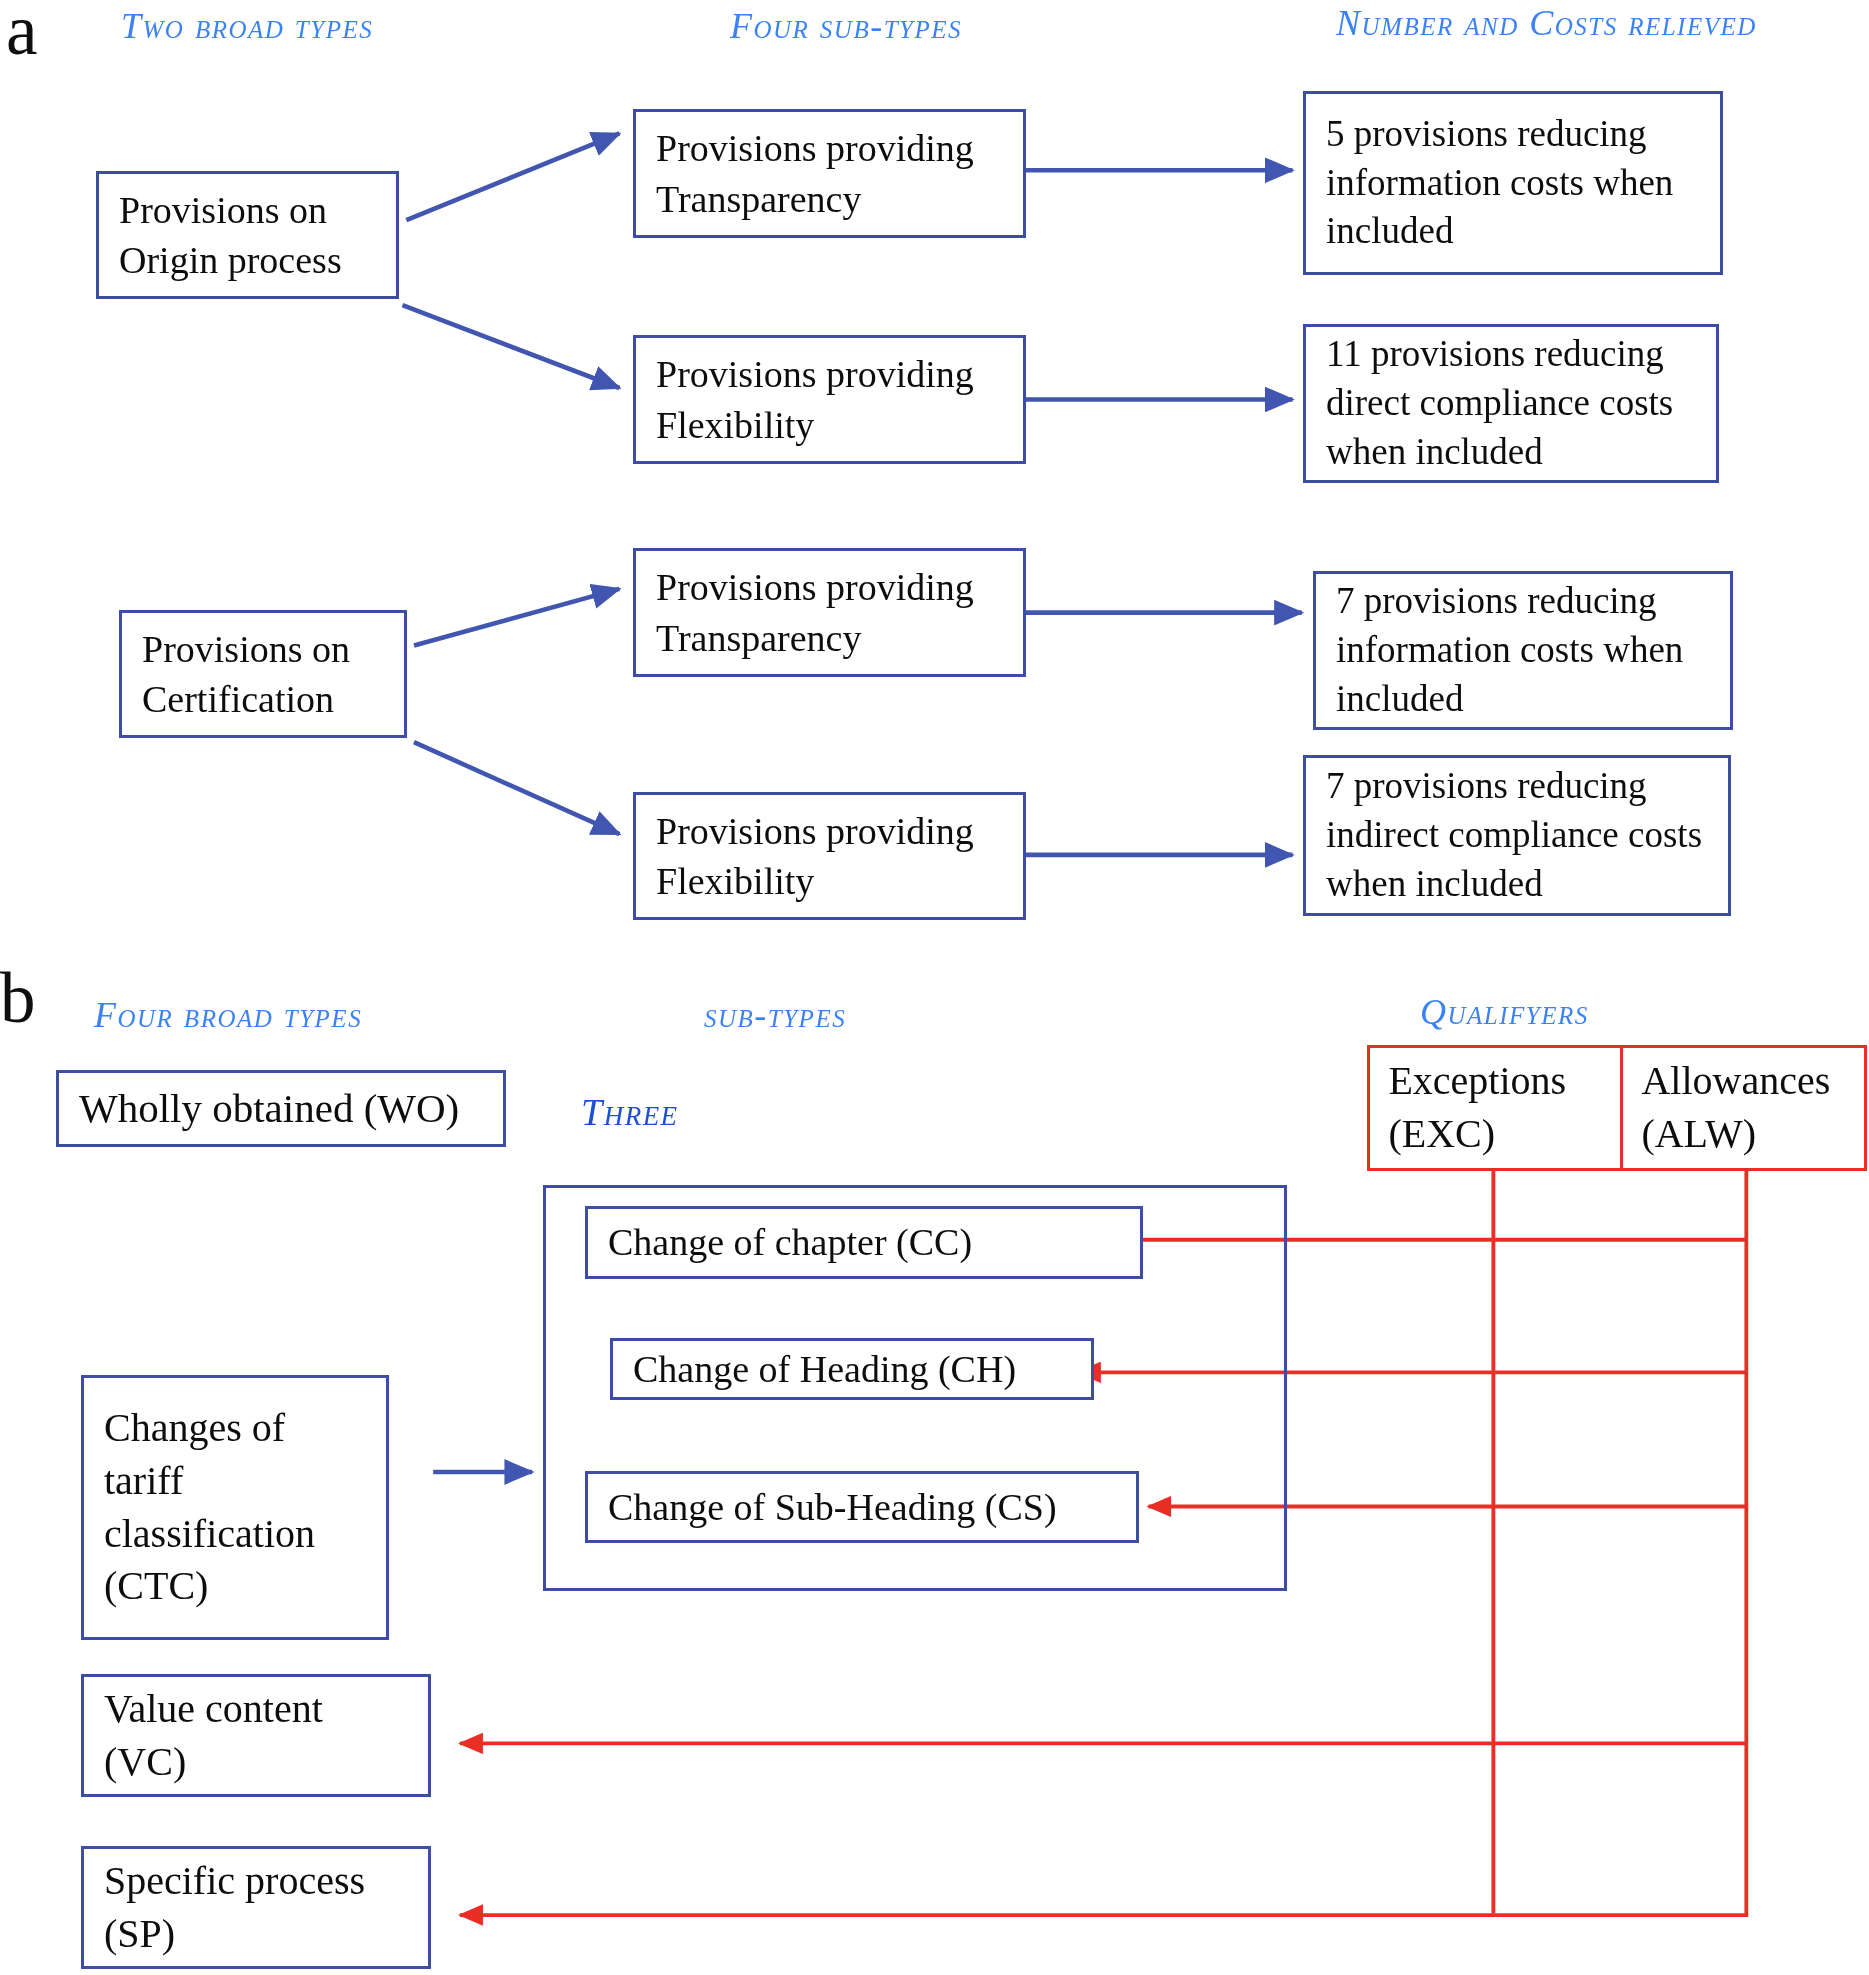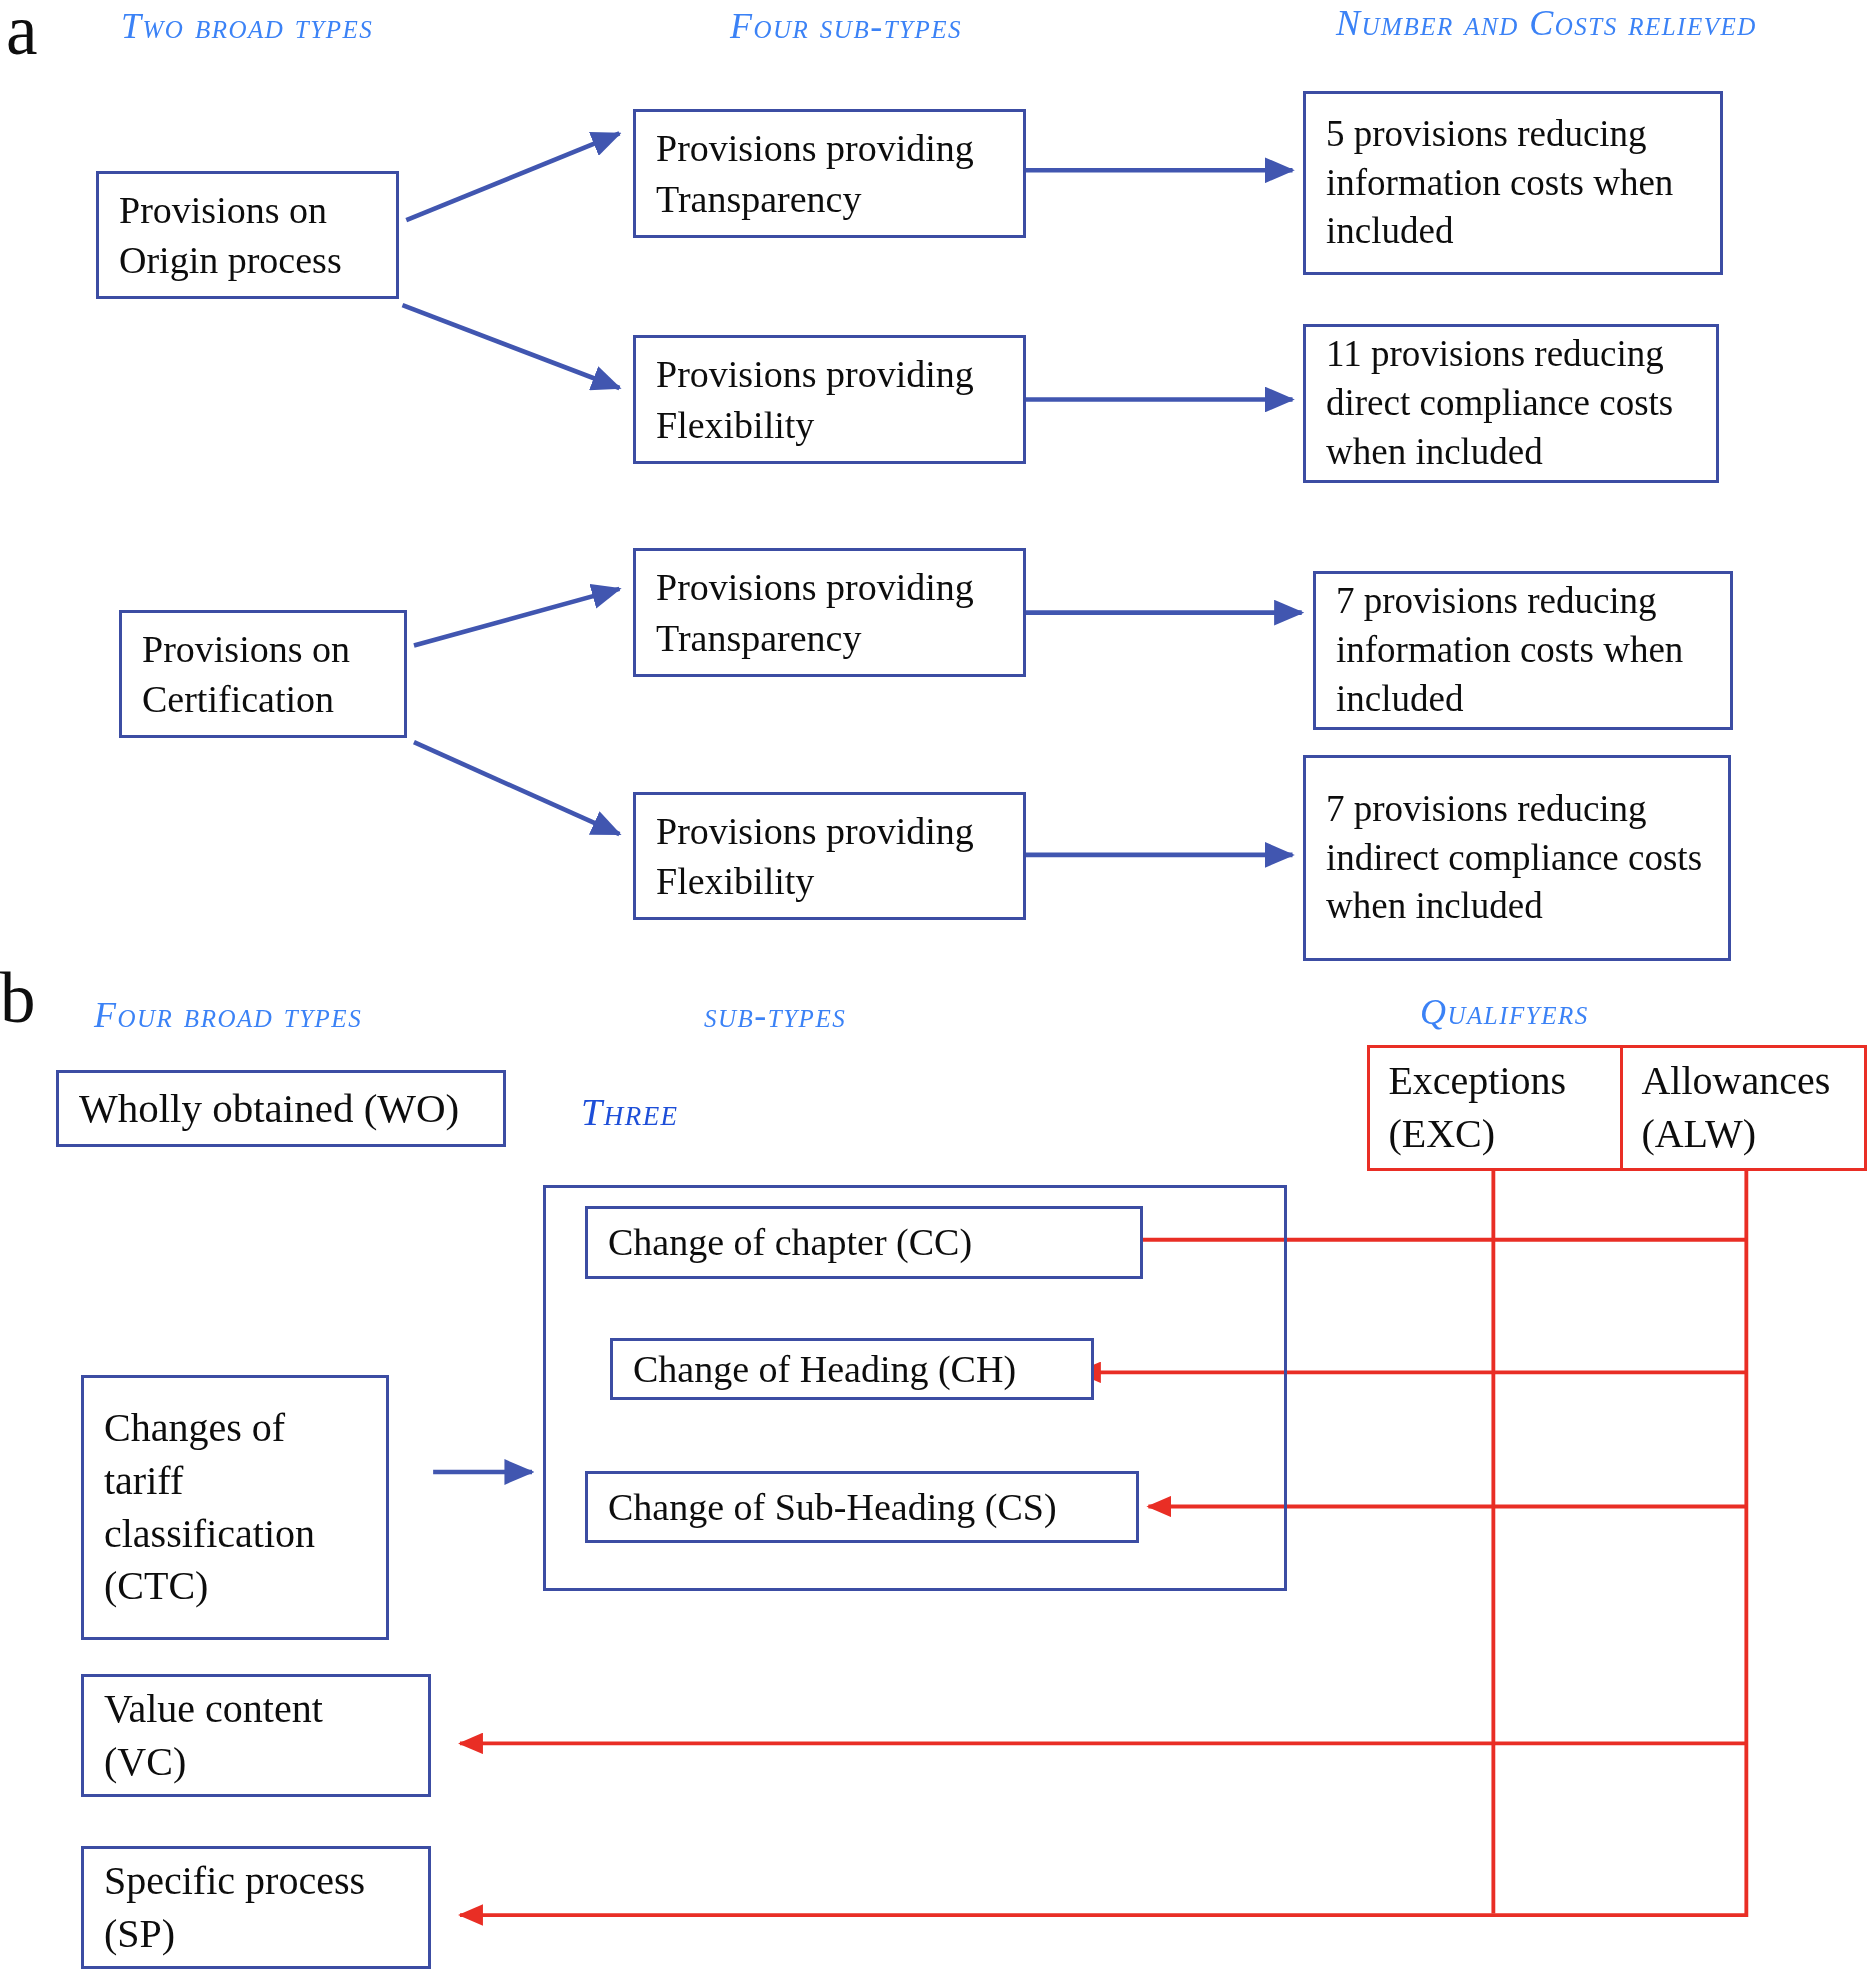--- a/index.html
+++ b/index.html
@@ -67,21 +67,21 @@
   #a-h3{left:1336px;top:1.5px;}
   #a-origin{left:96px;top:171px;width:303px;height:128px;}
   #a-cert{left:119px;top:610px;width:288px;height:128px;}
   #a-t1{left:633px;top:109px;width:393px;height:129px;}
   #a-f1{left:633px;top:335px;width:393px;height:129px;}
   #a-t2{left:633px;top:548px;width:393px;height:129px;}
   #a-f2{left:633px;top:792px;width:393px;height:128px;}
   #a-b1{left:1303px;top:79px;width:420px;height:184px;font-size:37px;margin-top:12px;}
   #a-b2{left:1303px;top:324px;width:416px;height:159px;font-size:37px;}
   #a-b3{left:1313px;top:541px;width:420px;height:159px;font-size:37px;margin-top:30px;}
-  #a-b4{left:1303px;top:755px;width:428px;height:206px;font-size:37px;}
+  #a-b4{left:1303px;top:755px;width:428px;height:161px;font-size:37px;}
   
   #b-label{left:0px;top:963px;}
   #b-h1{left:94px;top:994px;}
   #b-h2{left:704px;top:994px;}
   #b-h3{left:1420px;top:991px;}
   #b-wo{left:56px;top:1070px;width:450px;height:77px;font-size:41px;}
   #b-three{left:581px;top:1090px;}
   #b-ctc-wrap{left:543px;top:1185px;width:744px;height:406px;}
   #b-cc{left:585px;top:1206px;width:558px;height:73px;}
   #b-ch{left:610px;top:1338px;width:484px;height:62px;}

